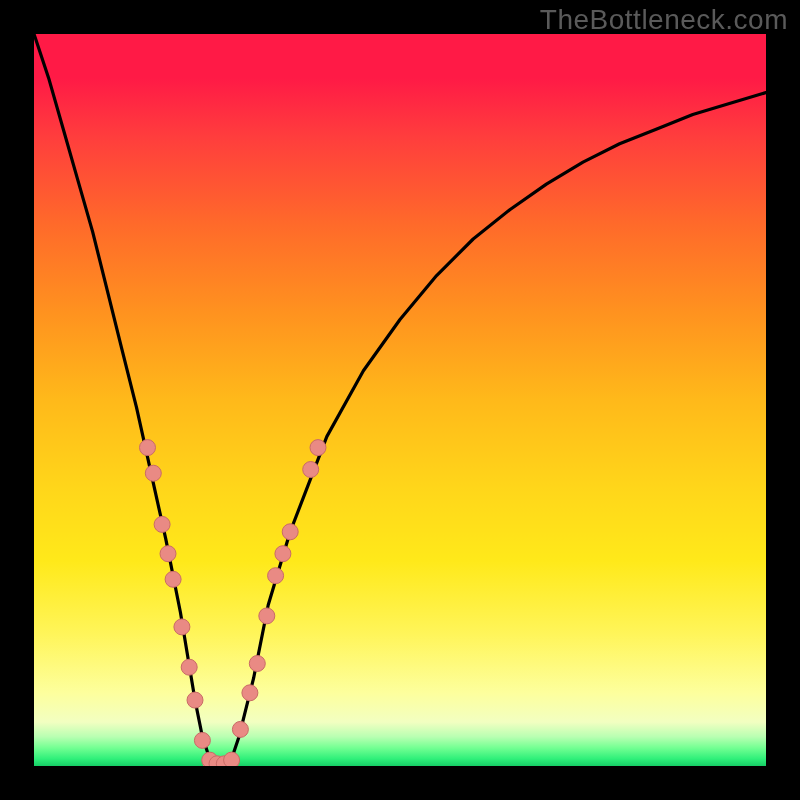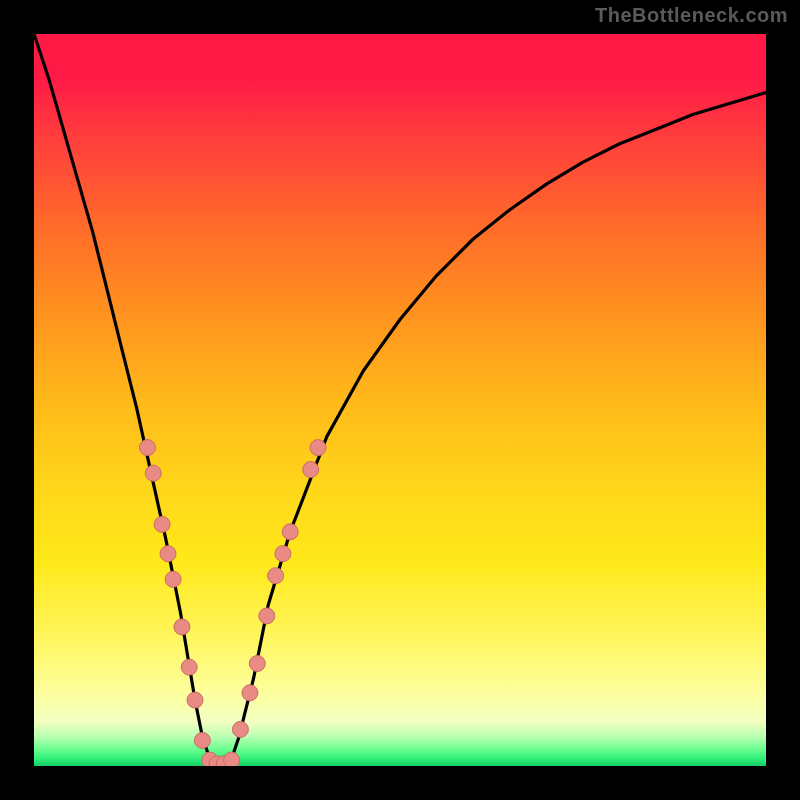--- a/index.html
+++ b/index.html
@@ -57,22 +57,22 @@
     left: 0;
     top: 0;
     width: 732px;
     height: 732px;
   }
   .watermark {
     position: absolute;
     top: 4px;
     right: 12px;
     color: #5a5a5a;
-    font-size: 20px;
-    font-weight: 700;
+    font-size: 28px;
+    font-weight: 400;
     letter-spacing: 0.5px;
     text-align: center;
   }
 </style>
 </head>
 <body>
 
 <div class="frame">
   <div class="plot">
     <div class="gradient"></div>

